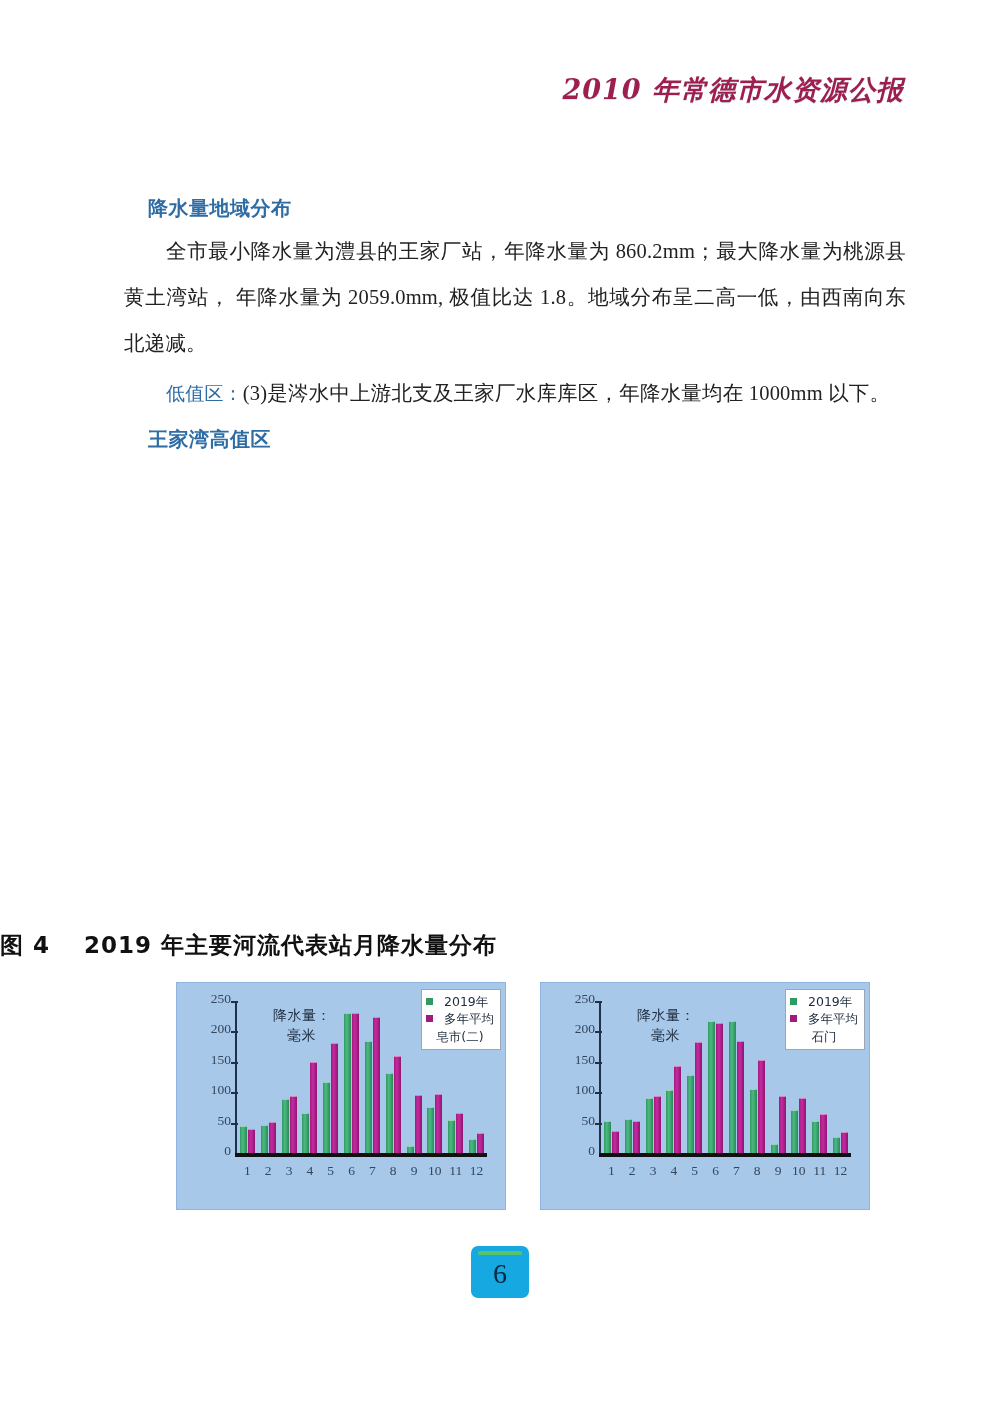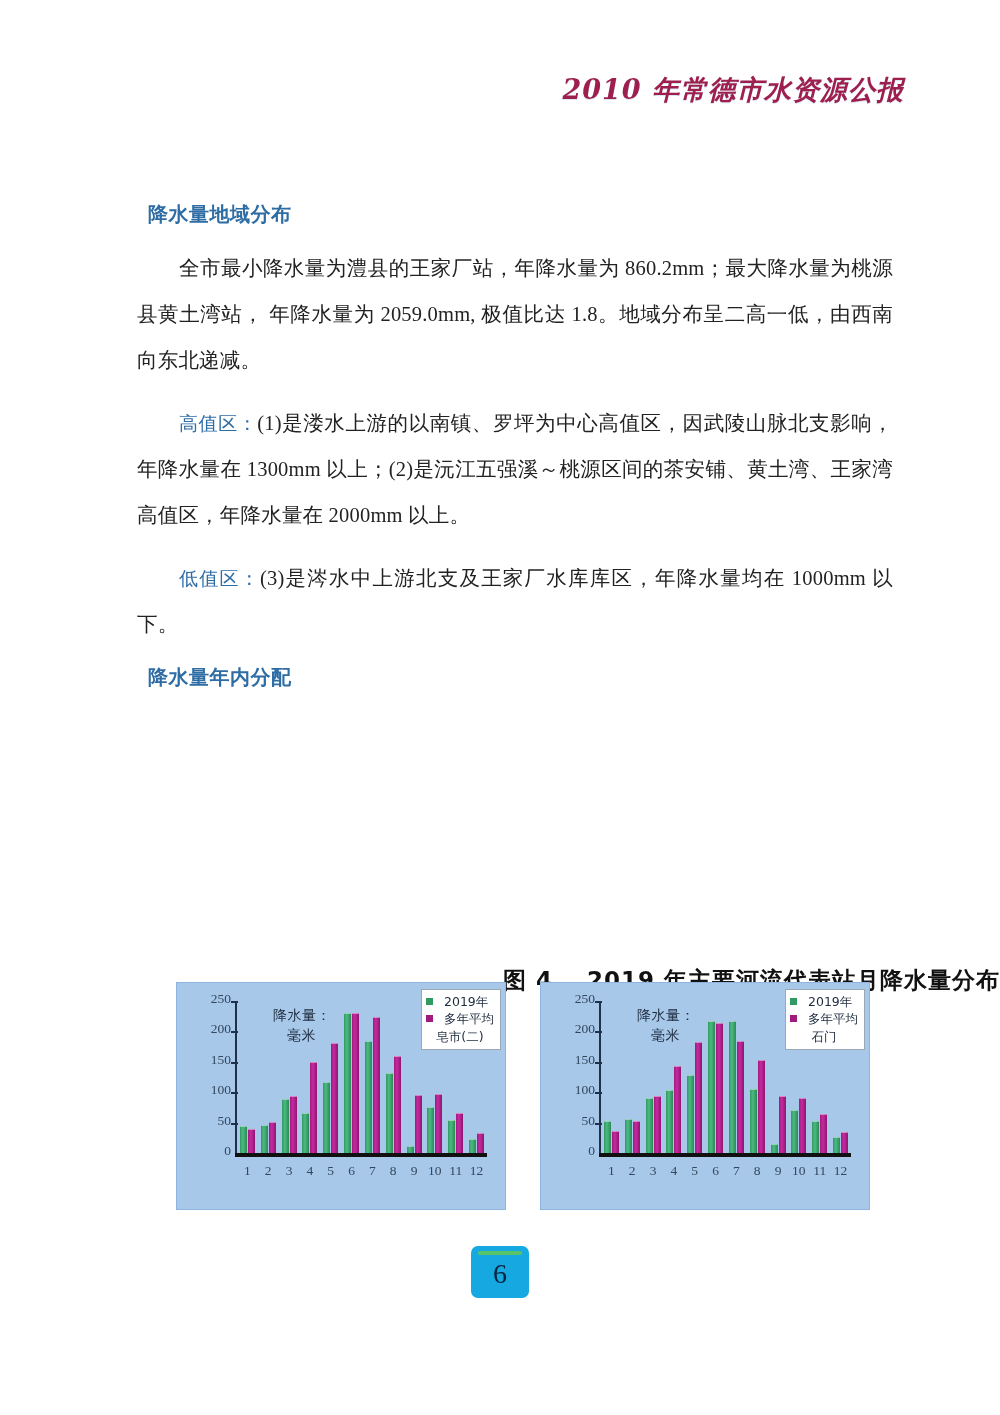--- a/index.html
+++ b/index.html
@@ -32,30 +32,30 @@
   }
 
   
   .body-col{
     position:absolute;
     left:120px;
     top:185px;
     width:790px;
   }
   h2.sec{
-    margin:16px 0 6px 0;
+    margin:10px 0 6px 0;
     font-family:"DejaVu Sans","Liberation Sans",sans-serif;
     font-size:20px;
     font-weight:bold;
     color:#2e6ca4;
     text-indent:28px;
     letter-spacing:.5px;
   }
   p.para{
-    margin:17px;
+    margin:4px;
     font-size:20.5px;
     line-height:46px;
     text-align:justify;
     text-justify:inter-ideograph;
     letter-spacing:.2px;
     color:#222;
   }
   p.para.indent{ text-indent:42px; }
   .lead{
     color:#2e6ca4;
@@ -64,27 +64,26 @@
     font-weight:500;
   }
   .sp-h{ margin-top:14px; }
   .sp-p{ margin-top:2px; }
 
   
   .fig-caption{
     position:absolute;
     left:0; right:0;
     top:930px;
-    text-align:right;
+    text-align:left;
     font-family:"DejaVu Sans","Liberation Sans",sans-serif;
     font-size:23px;
     font-weight:bold;
     color:#111;
     letter-spacing:1px;
-    margin-top:35px;
   }
   .fig-caption .gap{ display:inline-block;width:34px;}
 
   .charts{
     position:absolute;
     top:982px;
     left:176px;
     width:694px;
     display:flex;
     justify-content:space-between;
@@ -247,25 +246,24 @@
 
 <div class="page">
 
   <div class="doc-header">2010 年常德市水资源公报</div>
 
   <div class="body-col">
 
     <h2 class="sec">降水量地域分布</h2>
     <p class="para indent">全市最小降水量为澧县的王家厂站，年降水量为 860.2mm；最大降水量为桃源县黄土湾站， 年降水量为 2059.0mm, 极值比达 1.8。地域分布呈二高一低，由西南向东北递减。</p>
 
-    <p class="para indent sp-p"><span class="lead">高值区：</span><span>(1)是溇水上游的以南镇、罗坪为中心高值区，因武陵山脉北支影响，年降水量在 1300mm 以上；(2)是沅江五强溪～桃源区间的茶安铺、黄土湾、王家湾高值区，年降水量在 2000mm 以上。</span></p>
 
     <p class="para indent sp-p"><span class="lead">低值区：</span><span>(3)是涔水中上游北支及王家厂水库库区，年降水量均在 1000mm 以下。</span></p>
 
-    <h2 class="sec sp-h">降水量年内分配</h2>
+    <h2 class="sec sp-h">王家湾高值区</h2>
 
   </div>
 
   <div class="fig-caption"><span>图 4</span><span class="gap"></span><span>2019 年主要河流代表站月降水量分布</span></div>
 
   <div class="charts">
 
     <div class="chart-box">
       <div class="legend">
         <div class="row">

